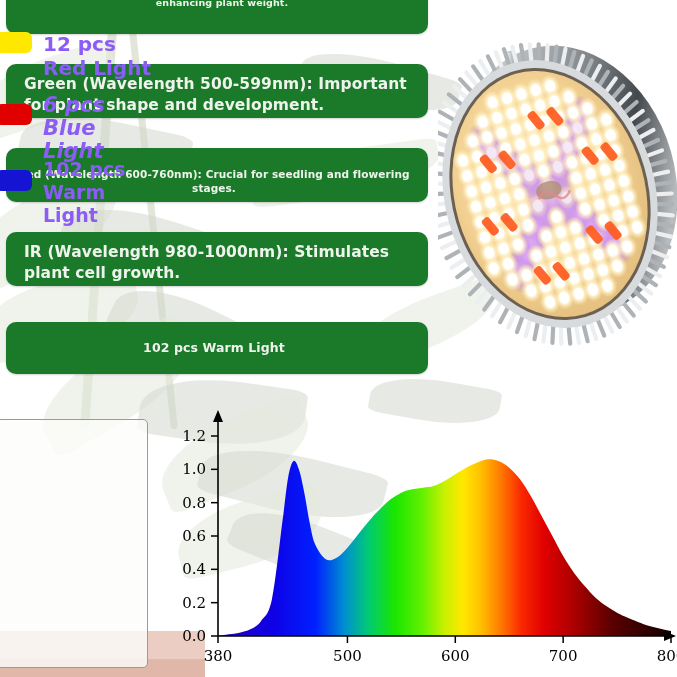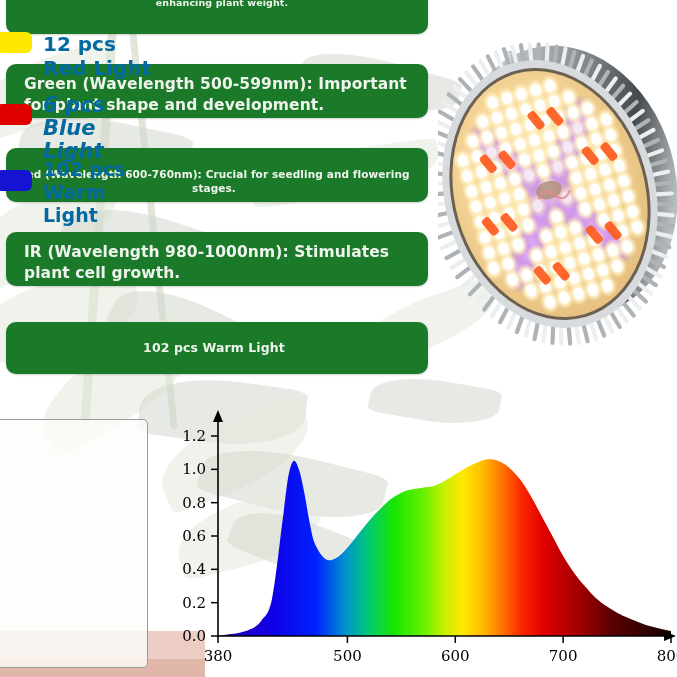--- a/index.html
+++ b/index.html
@@ -47,21 +47,21 @@
 
   
   .legend{
     position:absolute;left:-4px;top:419px;width:152px;height:249px;
     background:rgba(252,252,250,.80);
     border:1px solid #9a9a9a;border-radius:5px;box-sizing:border-box;
   }
   .legend-row{position:absolute;display:flex;align-items:flex-start;}
   .swatch{width:36px;height:21px;border-radius:6px;flex:0 0 auto;margin-left:0;}
   .legend-label{
-    color:#0369a1;font-weight:bold;font-size:19px;line-height:21px;
+    color:#8b5cf6;font-weight:bold;font-size:19px;line-height:21px;
     margin-left:11px;white-space:pre-line;
   }
   .lr1{left:-4px;top:32px;}
   .lr2{left:-4px;top:104px;}
   .lr3{left:-4px;top:170px;}
   .lr1 .legend-label{font-size:20px;line-height:24px;}
   .lr2 .legend-label{font-size:21px;line-height:23px;margin-top:-10px;font-style:italic;}
   .lr3 .legend-label{font-size:19px;line-height:23px;margin-top:-12px;}
 </style>
 </head>

